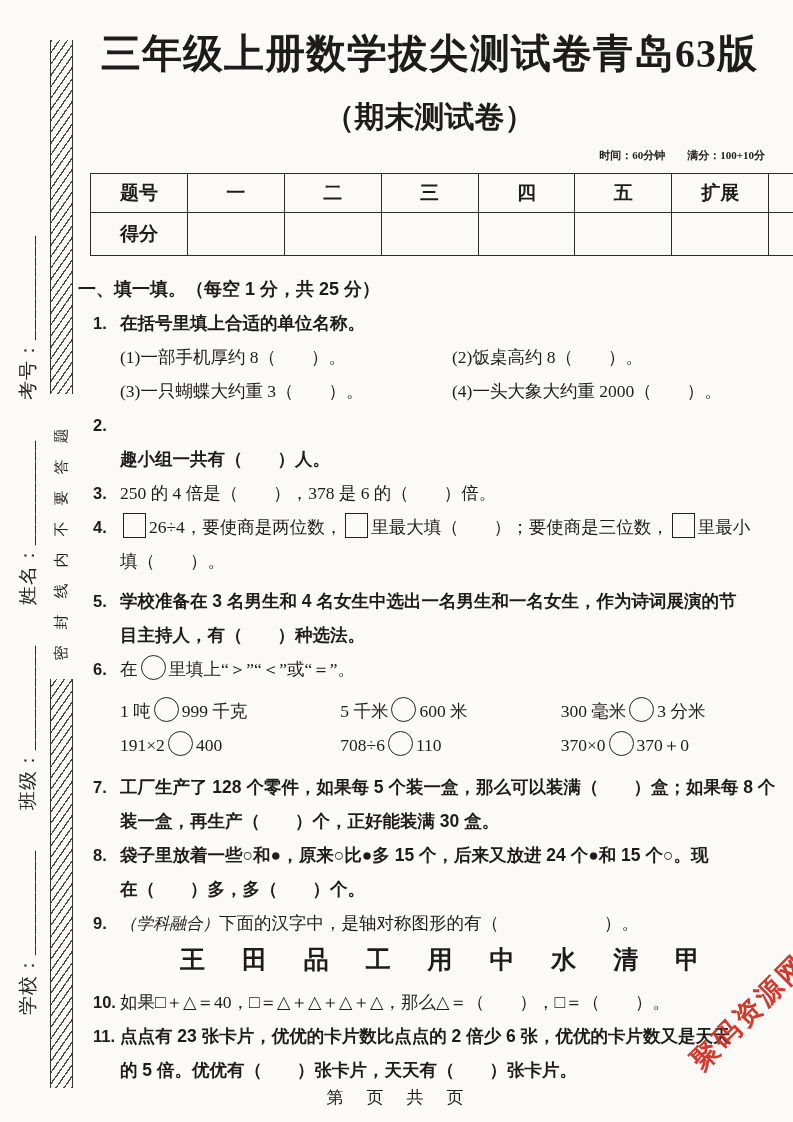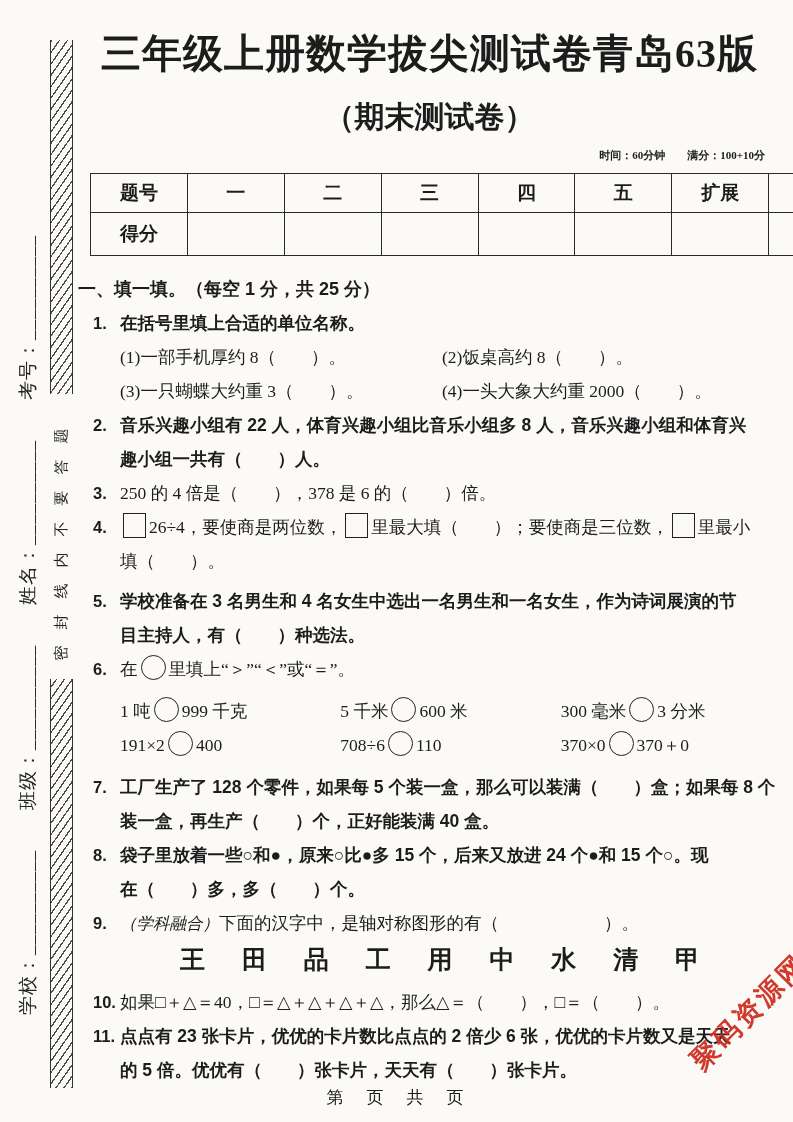--- a/index.html
+++ b/index.html
@@ -47,21 +47,21 @@
   .qs { margin-top:16px; font-size:17.5px; }
   .ln { min-height:34px; line-height:34px; position:relative; white-space:nowrap; }
   .q, .cont { padding-left:42px; }
   .qnum { position:absolute; left:15px; width:26px; font-weight:700;
           font-size:16.5px; font-family:"Liberation Sans","DejaVu Sans",sans-serif; }
   .hei { font-family:"Liberation Sans","DejaVu Sans",sans-serif; font-weight:600; }
   .sec { font-family:"Liberation Sans","DejaVu Sans",sans-serif;
          font-weight:700; font-size:18px; }
   .tag { font-weight:400; font-style:italic; font-size:16.5px; }
 
-  .sub-row { display:flex; padding-left:42px; }
+  .sub-row { display:flex; padding-left:42px;gap:10px; }
   .sub-row .s1 { width:322px; }
 
   .cmp-row { display:flex; padding-left:42px; }
   .cmp-row .cmp { width:230px; }
 
   .circle { display:inline-block; width:23px; height:23px;
             border:1.5px solid #222; border-radius:50%;
             vertical-align:-5px; margin:0 3px; }
   .box { display:inline-block; width:21px; height:23px;
          border:1.5px solid #222; vertical-align:-5px; margin:0 3px; }
@@ -133,21 +133,20 @@
       <span class="s1">(1)一部手机厚约 8（　　）。</span>
       <span>(2)饭桌高约 8（　　）。</span>
     </div>
     <div class="ln sub-row">
       <span class="s1">(3)一只蝴蝶大约重 3（　　）。</span>
       <span>(4)一头大象大约重 2000（　　）。</span>
     </div>
 
     <div class="ln q">
       <span class="qnum">2.</span>
-      <span class="hei">音乐兴趣小组有 22 人，体育兴趣小组比音乐小组多 8 人，音乐兴趣小组和体育兴</span>
     </div>
     <div class="ln cont hei">趣小组一共有（　　）人。</div>
 
     <div class="ln q">
       <span class="qnum">3.</span>
       <span>250 的 4 倍是（　　），378 是 6 的（　　）倍。</span>
     </div>
 
     <div class="ln q">
       <span class="qnum">4.</span>
@@ -173,21 +172,21 @@
     <div class="ln cmp-row">
       <span class="cmp"><span>191×2</span><span class="circle"></span><span>400</span></span>
       <span class="cmp"><span>708÷6</span><span class="circle"></span><span>110</span></span>
       <span class="cmp"><span>370×0</span><span class="circle"></span><span>370＋0</span></span>
     </div>
 
     <div class="ln q mt4">
       <span class="qnum">7.</span>
       <span class="hei">工厂生产了 128 个零件，如果每 5 个装一盒，那么可以装满（　　）盒；如果每 8 个</span>
     </div>
-    <div class="ln cont hei">装一盒，再生产（　　）个，正好能装满 40 盒。</div>
+    <div class="ln cont hei">装一盒，再生产（　　）个，正好能装满 30 盒。</div>
 
     <div class="ln q">
       <span class="qnum">8.</span>
       <span class="hei">袋子里放着一些○和●，原来○比●多 15 个，后来又放进 24 个●和 15 个○。现</span>
     </div>
     <div class="ln cont hei">在（　　）多，多（　　）个。</div>
 
     <div class="ln q">
       <span class="qnum">9.</span>
       <span class="tag">（学科融合）</span><span>下面的汉字中，是轴对称图形的有（　　　　　　）。</span>

